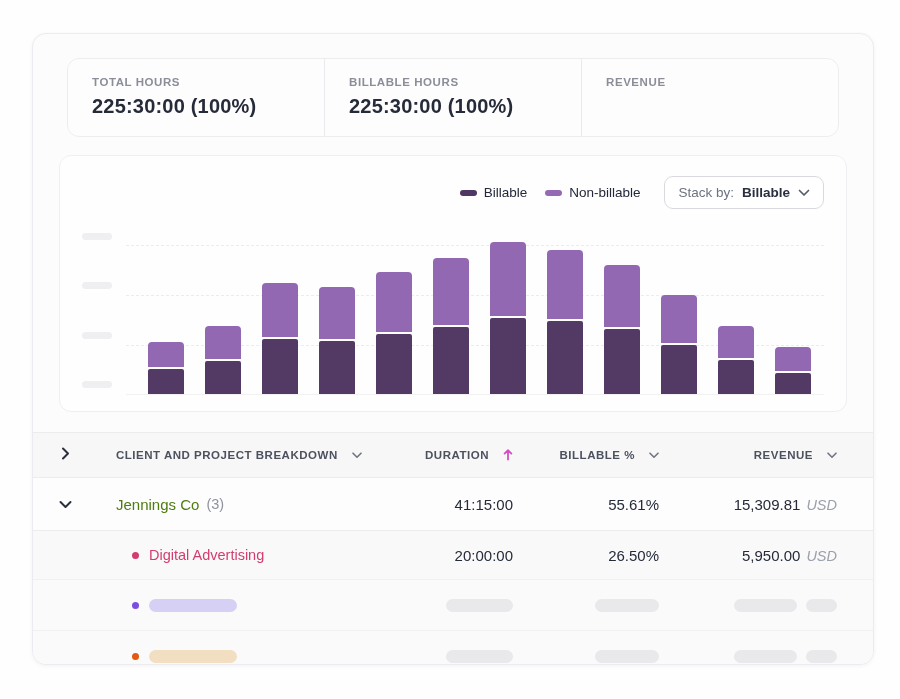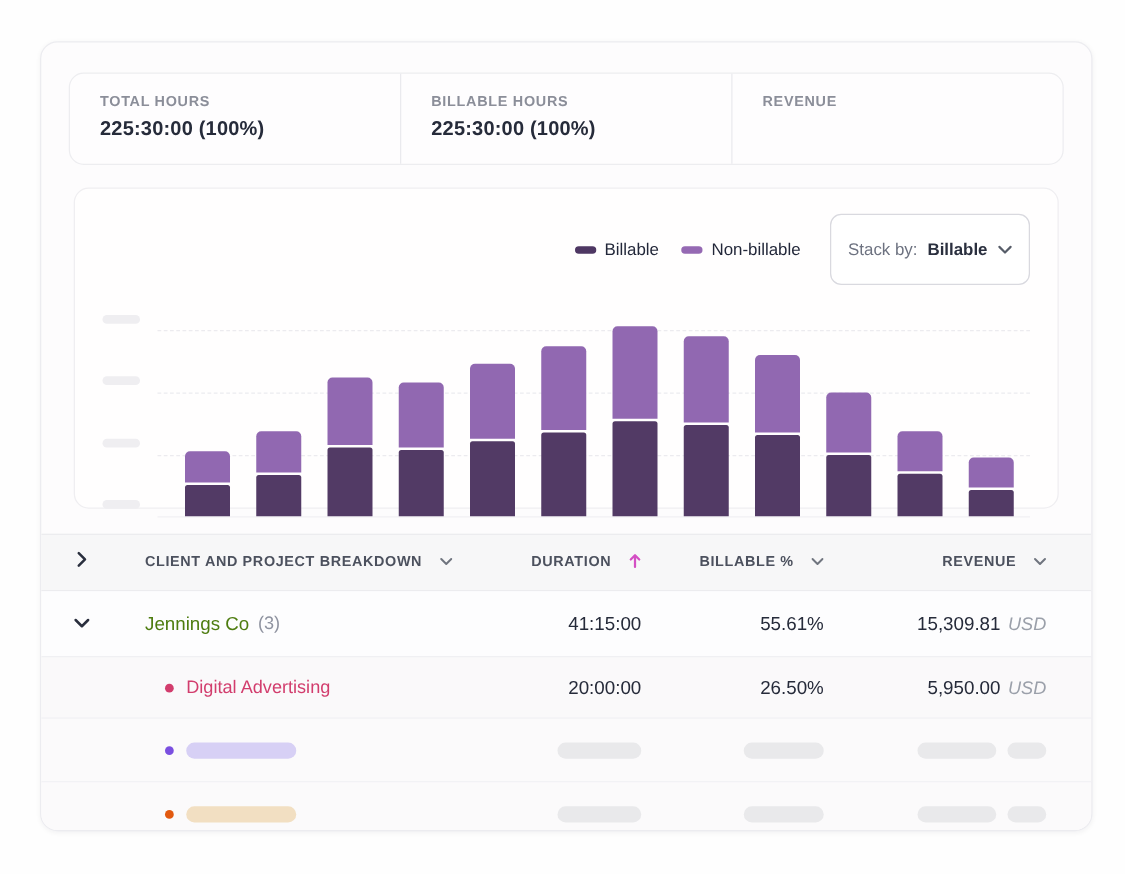--- a/index.html
+++ b/index.html
@@ -3,39 +3,39 @@
 <meta charset="utf-8">
 <style>
   html,body{margin:0;padding:0;width:900px;height:699px;overflow:hidden;
     background:#fefefe;font-family:"Liberation Sans","DejaVu Sans",sans-serif;
     -webkit-font-smoothing:antialiased;}
   .app-card{position:absolute;left:32px;top:33px;width:840px;height:630px;
     background:#fdfcfd;border:1px solid #ececf0;border-radius:14px;
     box-shadow:0 1px 4px rgba(20,20,40,.05);overflow:hidden;}
 
   
-  .stats-card{margin:24px 22px 0;border:1px solid #ededf0;border-radius:12px;
+  .stats-card{margin:24px 34px 0;border:1px solid #ededf0;border-radius:12px;
     background:#fefdfe;display:flex;}
   .stat{flex:1;padding:17px 24px 18px;}
   .stat + .stat{border-left:1px solid #eaeaee;}
   .stat-label{font-size:11.5px;font-weight:700;color:#8b8e99;letter-spacing:.05em;
     margin-bottom:7px;}
-  .stat-value{font-size:16px;font-weight:600;color:#262b3a;letter-spacing:.01em;}
+  .stat-value{font-size:20px;font-weight:600;color:#262b3a;letter-spacing:.01em;}
   .stat-unit{color:#a4a8b1;font-weight:600;margin-left:6px;}
 
   
   .chart-card{margin:18px 26px 0;border:1px solid #efeef1;border-radius:12px;
     background:#fffefe;padding:20px 22px 14px;height:221px;}
   .chart-head{display:flex;align-items:center;}
   .chart-title{font-size:17px;font-weight:700;color:#262b3a;}
   .legend{margin-left:auto;display:flex;gap:18px;margin-right:24px;align-items:center;}
   .legend-item{display:flex;align-items:center;gap:7px;font-size:13.5px;color:#23283a;cursor:pointer;}
   .legend-pill{width:17px;height:6px;border-radius:3px;}
   .stackby-btn{display:flex;align-items:center;gap:8px;border:1px solid #d9d9df;
-    border-radius:9px;background:#fff;padding:20px 13px;font-size:13.5px;color:#6d7280;
+    border-radius:9px;background:#fff;padding:8px 13px;font-size:13.5px;color:#6d7280;
     cursor:pointer;}
   .stackby-btn b{color:#2a2f3e;font-weight:600;}
 
   .chart-area{position:relative;height:172px;margin-top:14px;}
   .ytick{position:absolute;left:0;width:30px;height:7px;border-radius:4px;background:#efeef1;}
   .gridline{position:absolute;left:44px;right:0;border-top:1px dashed #ecebef;height:0;}
   .baseline{position:absolute;left:44px;right:0;bottom:0;border-top:1px solid #f1f0f3;height:0;}
   .bars{position:absolute;left:66px;bottom:1px;display:flex;gap:21px;align-items:flex-end;}
   .bar{width:36px;display:flex;flex-direction:column;justify-content:flex-end;cursor:pointer;}
   .seg-nb{border-radius:4px 4px 0 0;}

